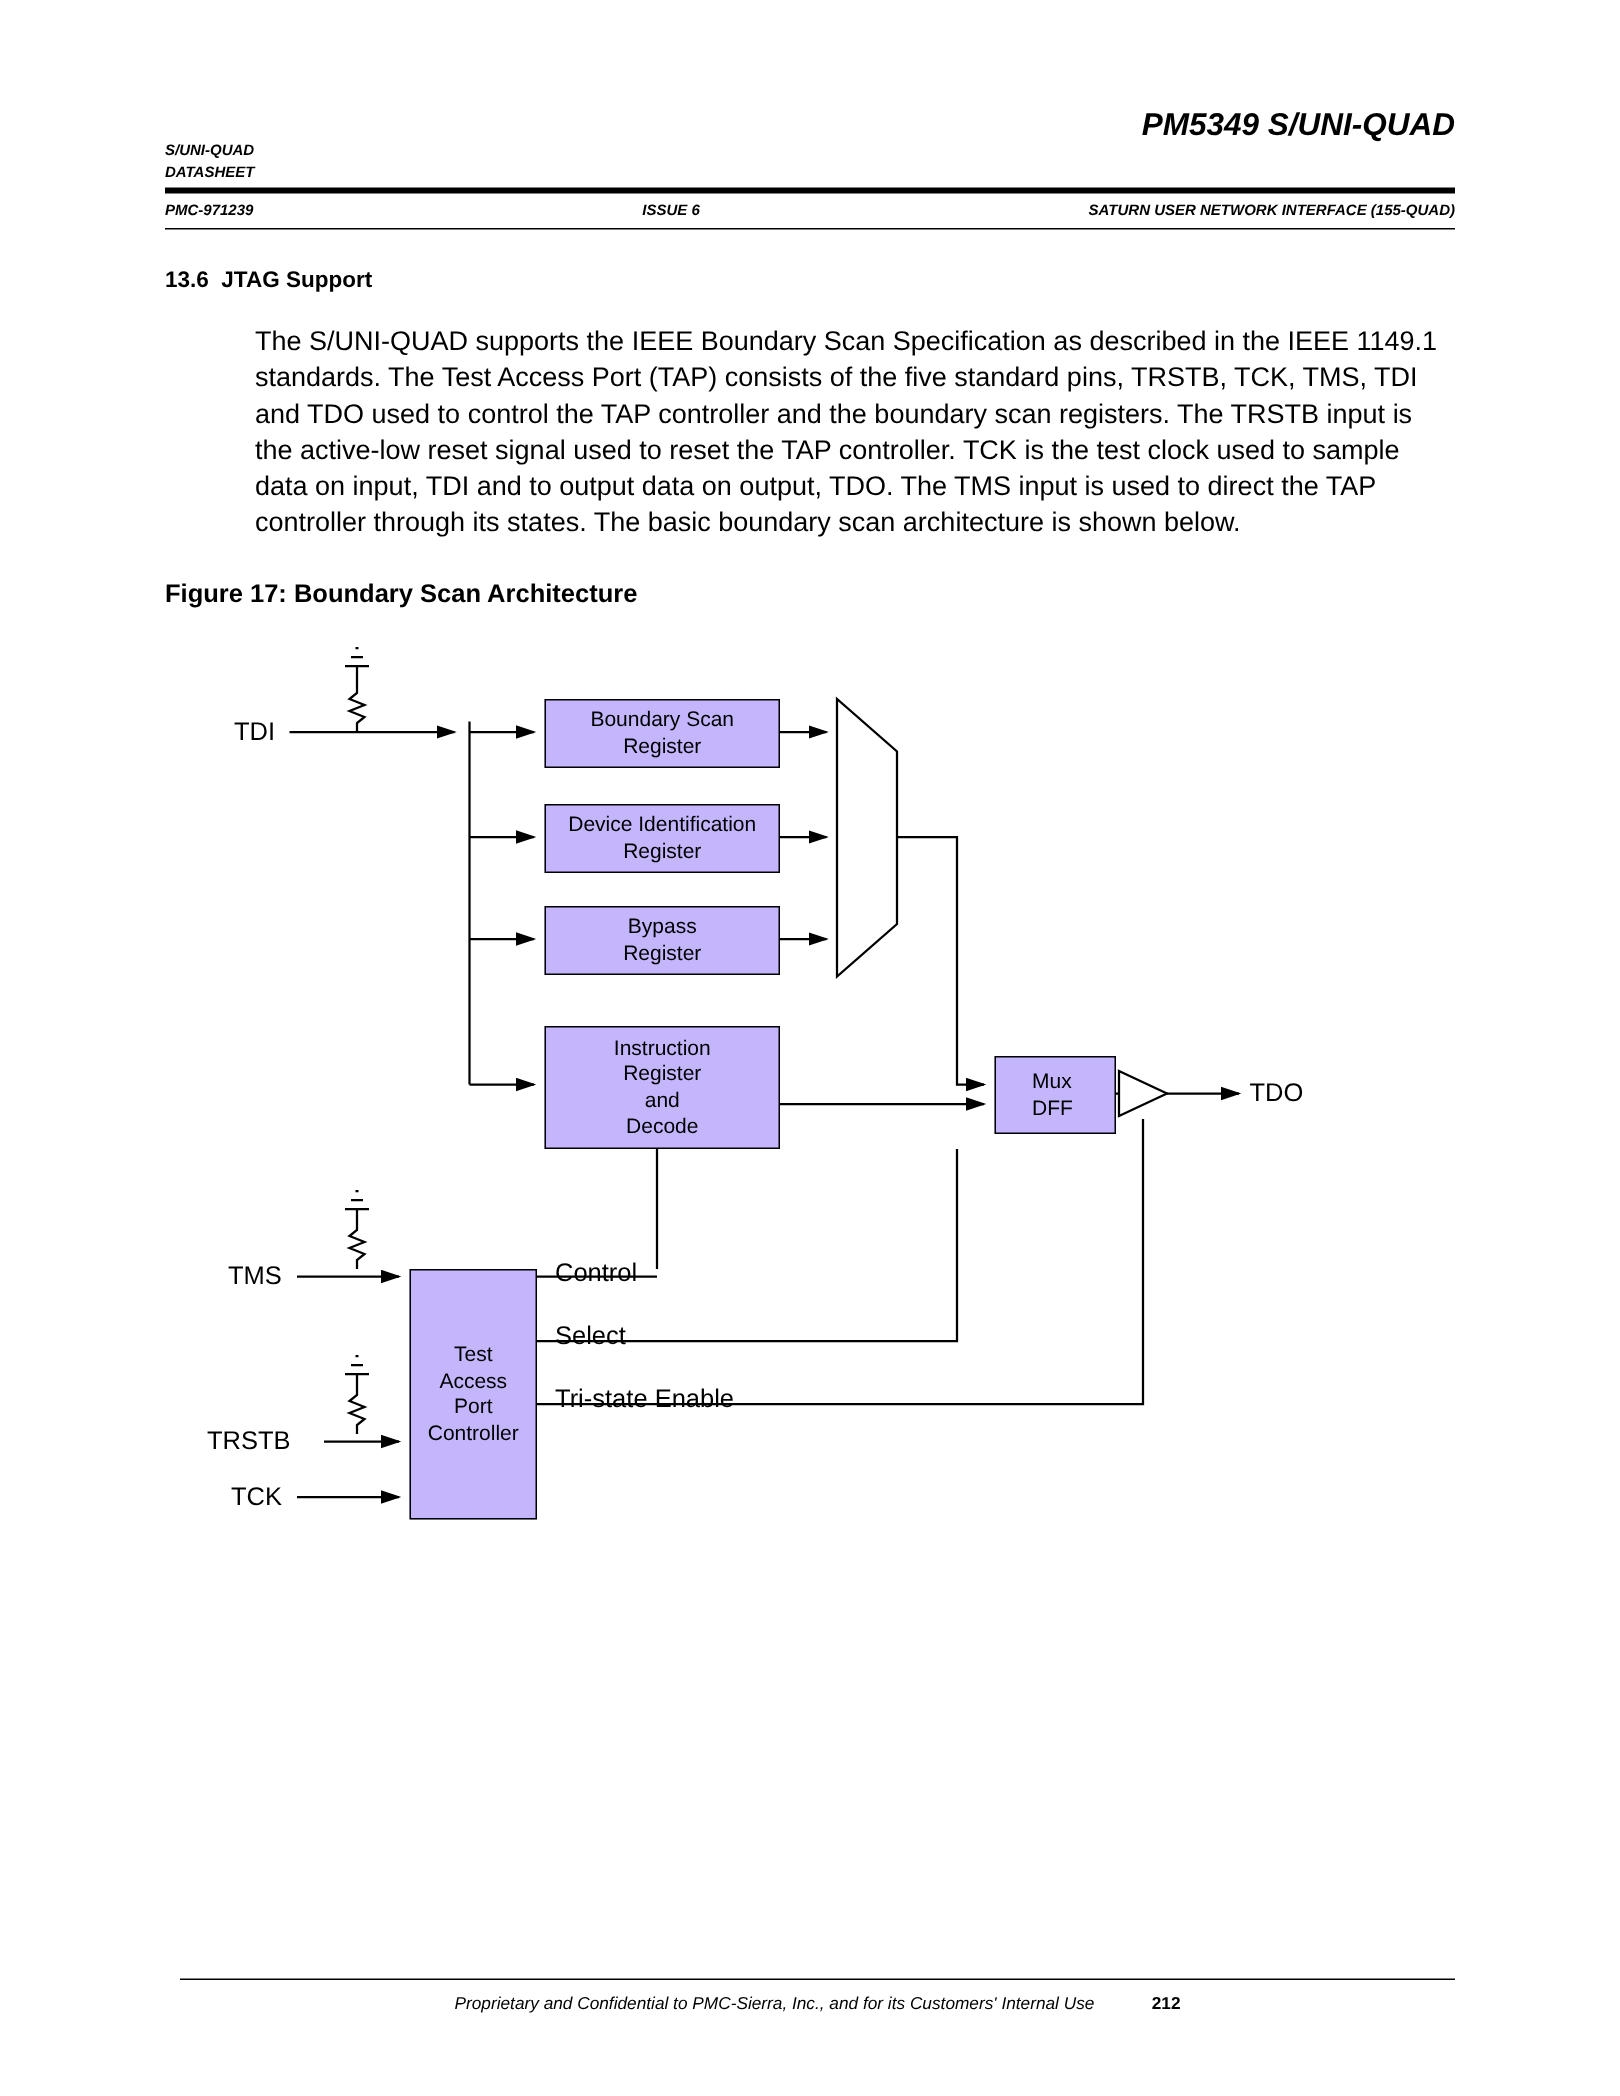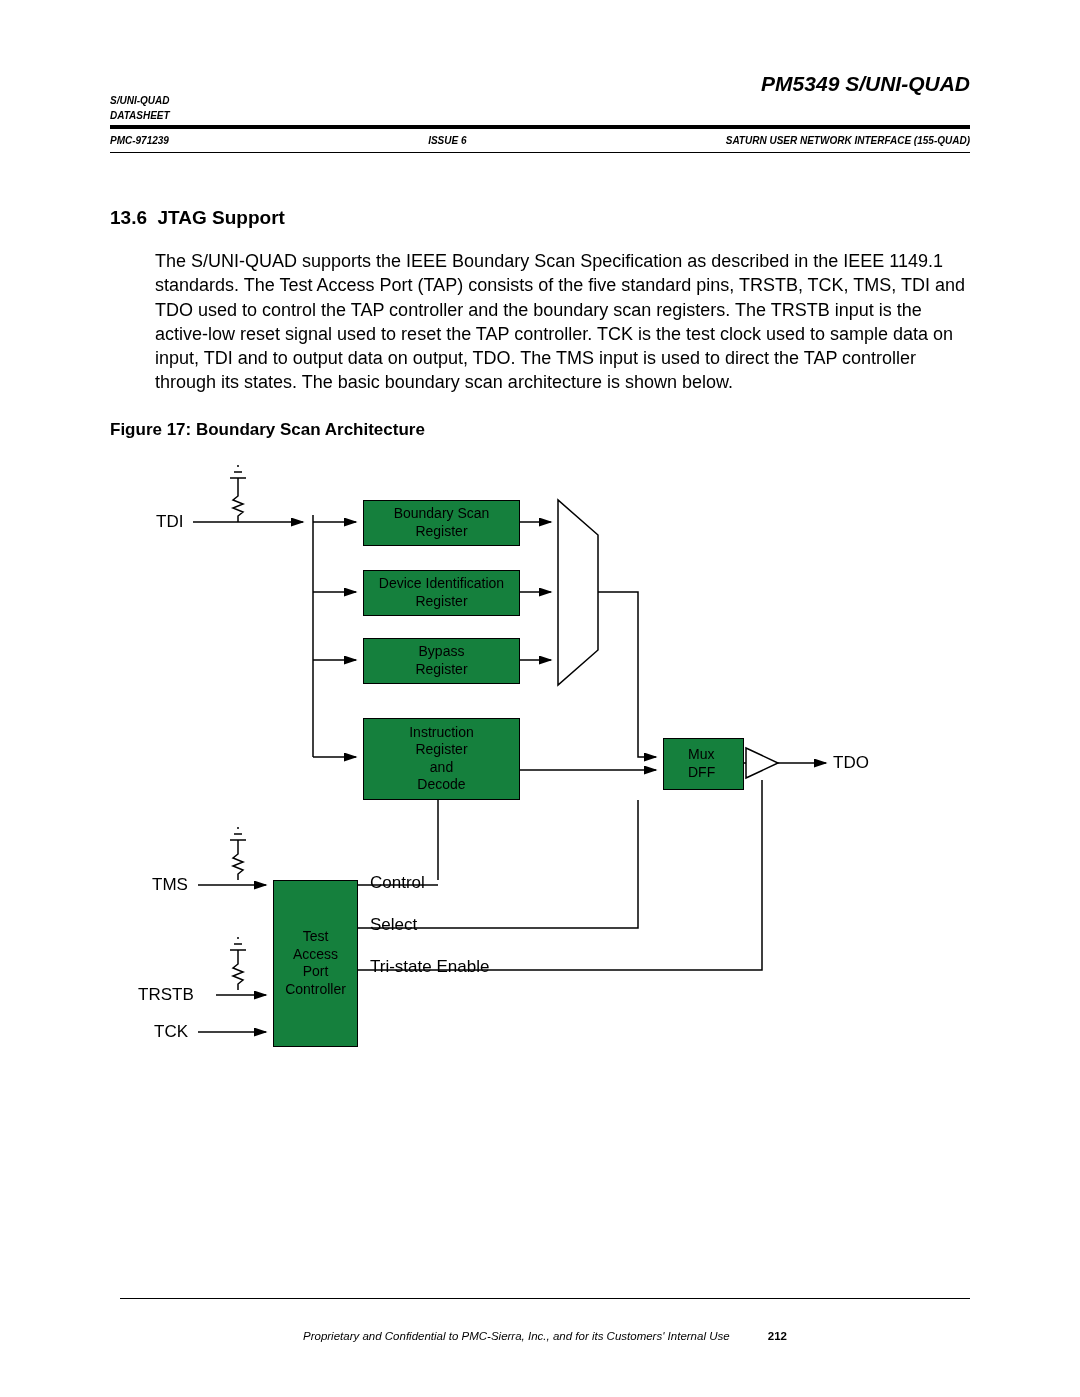--- a/index.html
+++ b/index.html
@@ -6,28 +6,28 @@
 .page{width:1080px;height:1397px;position:relative;box-sizing:border-box;padding:60px 110px 50px 110px}
 .hdr{position:relative;height:90px}
 .logo{position:absolute;left:230px;top:0;display:flex;align-items:center}
 .logo-svg{width:110px;height:36px}
 .logo-sub{font-style:italic;font-size:12px;margin-left:8px}
 .prod{position:absolute;right:0;top:12px;font-weight:bold;font-style:italic;font-size:21px}
 .meta-l{position:absolute;left:0;top:33px;font-size:10px;font-weight:bold;font-style:italic;line-height:1.5}
 .rule1{position:absolute;left:0;right:0;top:65px;border-top:4px solid #000}
 .meta2{position:absolute;left:0;right:0;top:75px;font-size:10px;font-weight:bold;font-style:italic;display:flex;justify-content:space-between}
 .rule2{position:absolute;left:0;right:0;top:92px;border-top:1px solid #000}
-.sec-h{font-weight:bold;font-size:19px;margin:57px 0 20px 0}
-.body-p{font-size:18px;line-height:1.35;margin:0 0 25px 45px}
+.sec-h{font-weight:bold;font-size:15px;margin:28px 0 20px 0}
+.body-p{font-size:18px;line-height:1.35;margin:0 0 25px 60px}
 .fig-cap{font-weight:bold;font-size:17px;text-align:left;margin:10px 0 20px 0}
 .diagram{position:relative;width:740px;height:620px;margin-left:28px}
-.box{position:absolute;border:1.5px solid #000;background:#15803d;font-size:14px;text-align:center;display:flex;flex-direction:column;justify-content:center;line-height:1.25}
+.box{position:absolute;border:1.5px solid #000;background:#c4b5fd;font-size:14px;text-align:center;display:flex;flex-direction:column;justify-content:center;line-height:1.25}
 .lbl{position:absolute;font-size:17px}
 .sig{position:absolute;font-size:17px}
-.ftr{position:absolute;left:120px;right:110px;bottom:55px;border-top:1px solid #000;padding-top:31px;font-style:italic;font-size:11.5px;text-align:center}
+.ftr{position:absolute;left:120px;right:110px;bottom:55px;border-top:1px solid #000;padding-top:10px;font-style:italic;font-size:11.5px;text-align:center}
 .pn{margin-left:35px;font-weight:bold;font-style:normal}
 svg.wires{position:absolute;left:0;top:0}
 </style>
 </head>
 <body>
 
 <div class="page">
  <div class="hdr">
   <div class="prod">PM5349 S/UNI-QUAD</div>
   <div class="meta-l">

